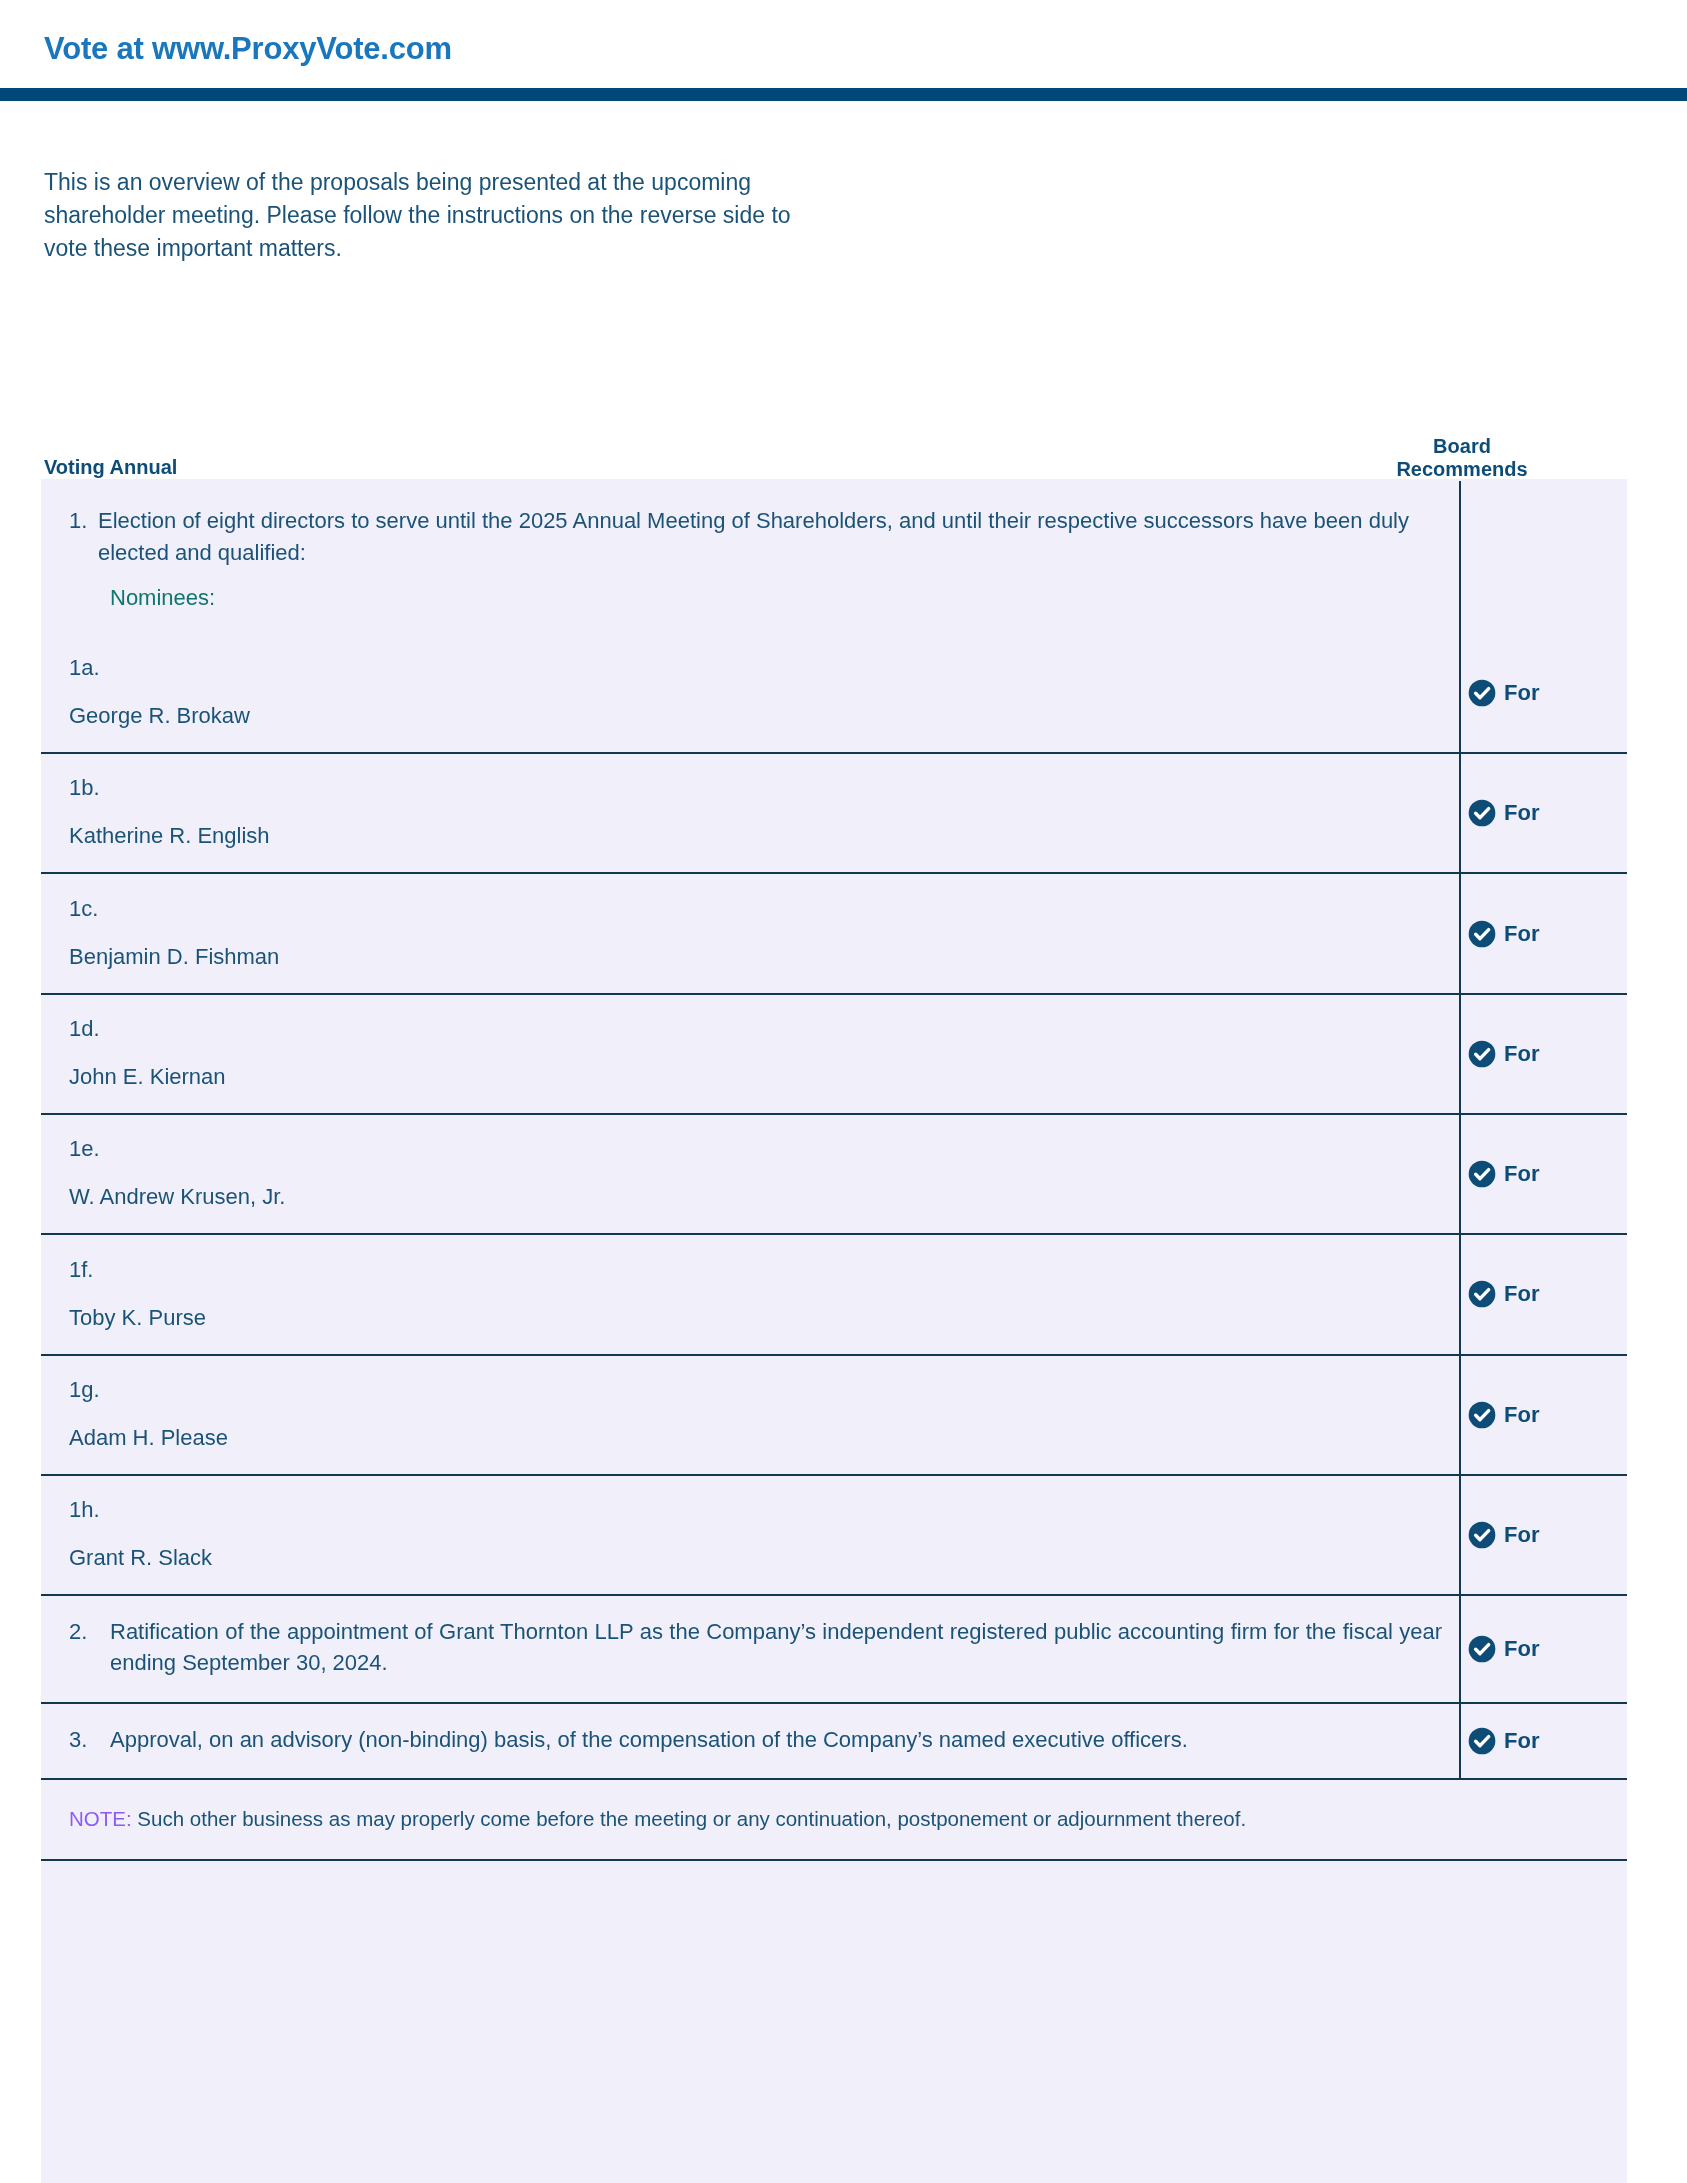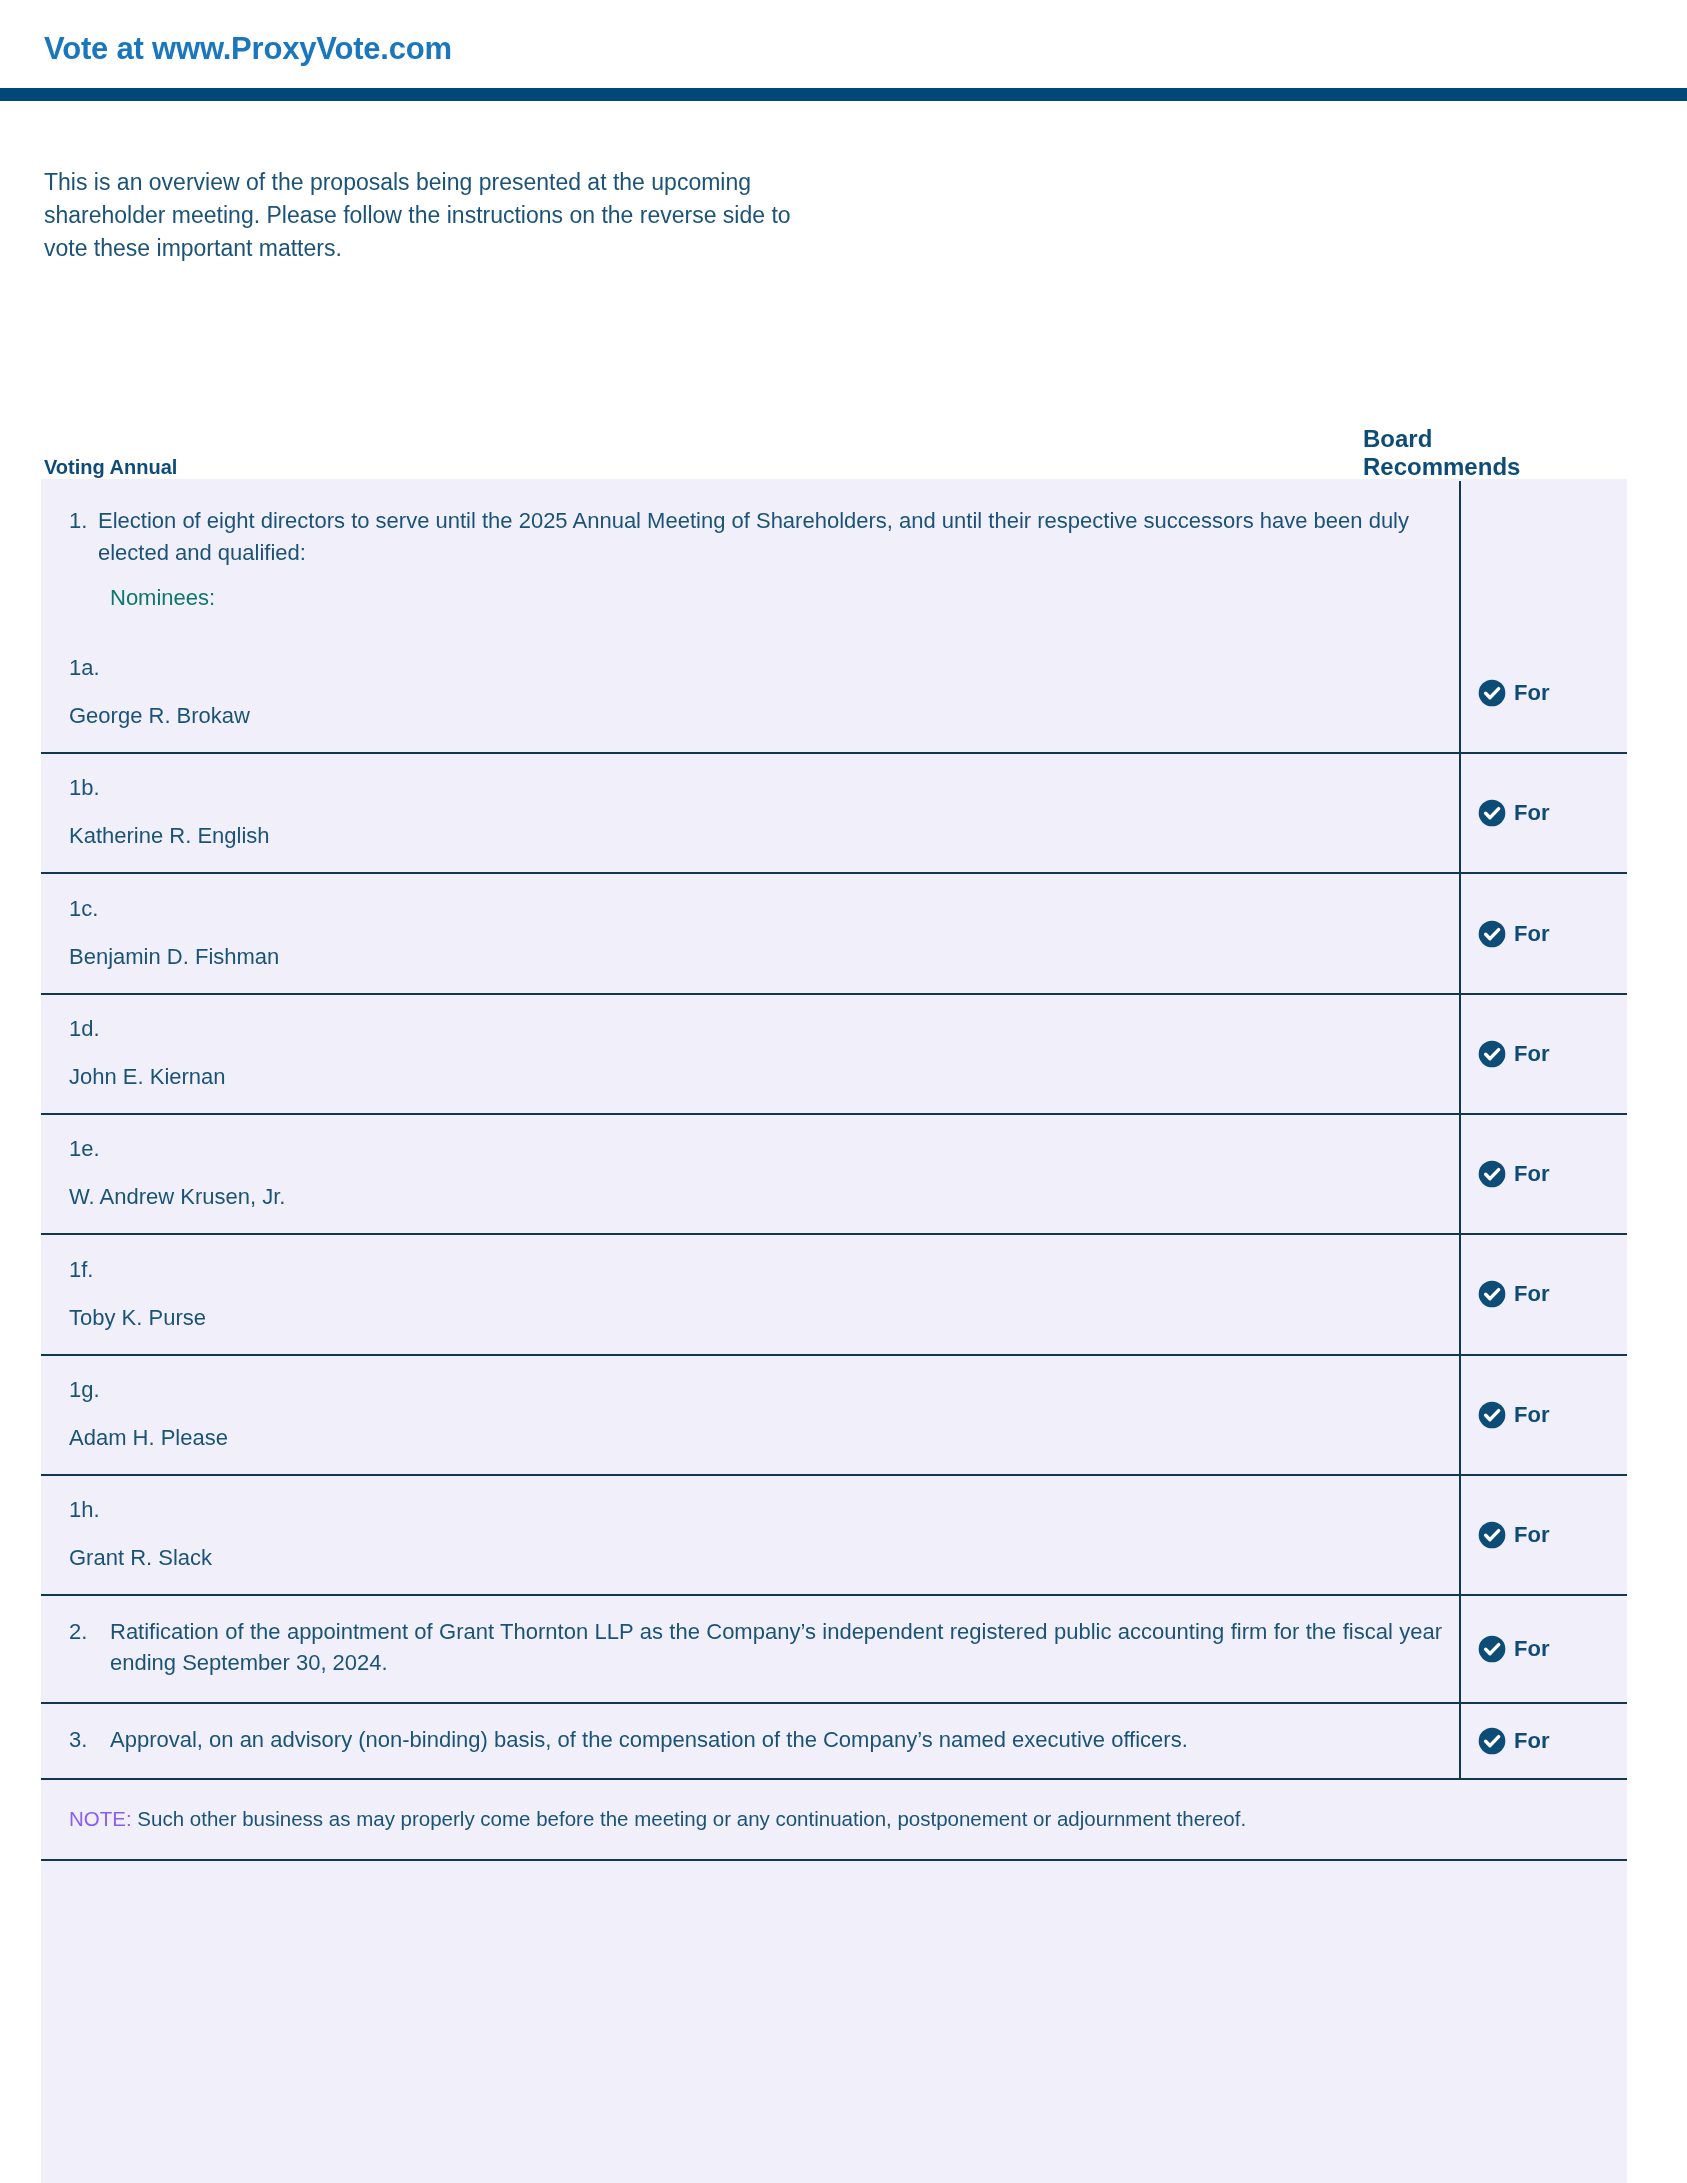--- a/index.html
+++ b/index.html
@@ -75,25 +75,25 @@
   .voting-items-label {
     position: absolute;
     left: 44px;
     bottom: 0;
     font-size: 20px;
     font-weight: bold;
     color: #0e4c78;
   }
   .board-rec-label {
     position: absolute;
-    right: 87px;
+    right: 97px;
     bottom: -2.6px;
     width: 218px;
-    text-align: left;
-    font-size: 24px;
+    text-align: center;
+    font-size: 20px;
     font-weight: bold;
     color: #0e4c78;
     line-height: 1.18;
   }
 
   .vtable {
     position: relative;
     margin: 0 41px 0 41px;
     background: #f1f0fa;
     border-top: 2px solid #f1f0fa;
@@ -114,21 +114,21 @@
     flex: 1 1 auto;
     padding: 9.3px 17px 10.6px 16px;
     box-sizing: border-box;
     min-width: 0;
   }
   .vcell-rec {
     flex: 0 0 168px;
     border-left: 2px solid #12384f;
     display: flex;
     align-items: center;
-    padding-left: 17px;
+    padding-left: 7px;
     box-sizing: border-box;
   }
 
   
   .prop-lead {
     display: flex;
     font-size: 22px;
     color: #1b5378;
     line-height: 1.46;
     padding: 14.6px 0 0 0;

